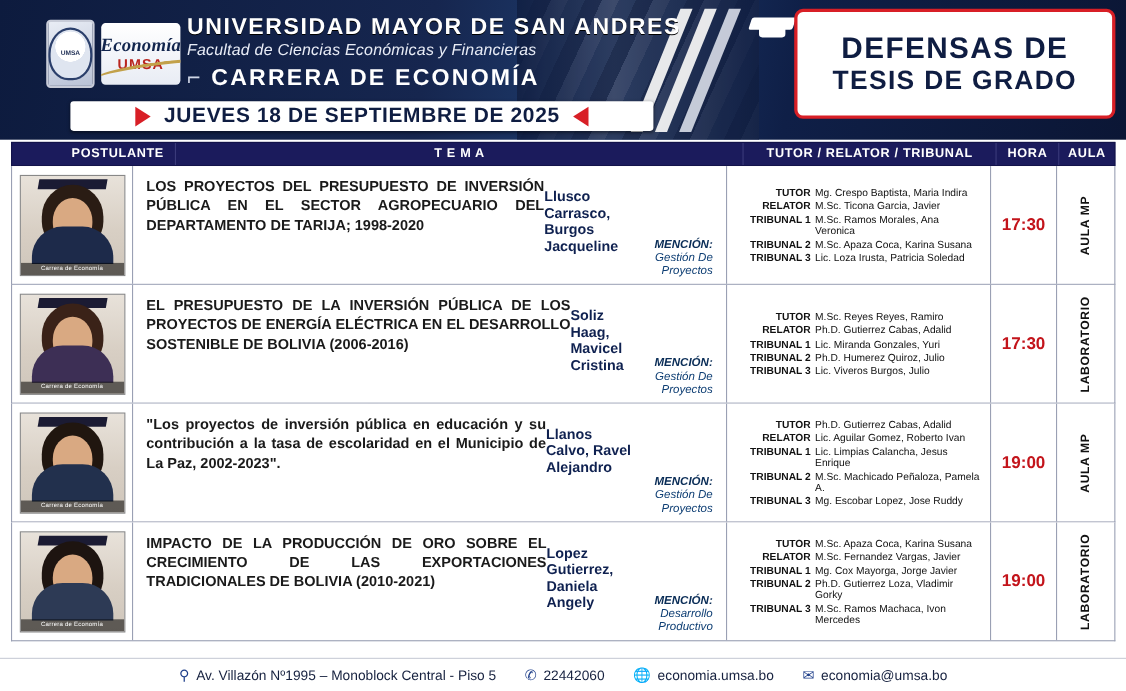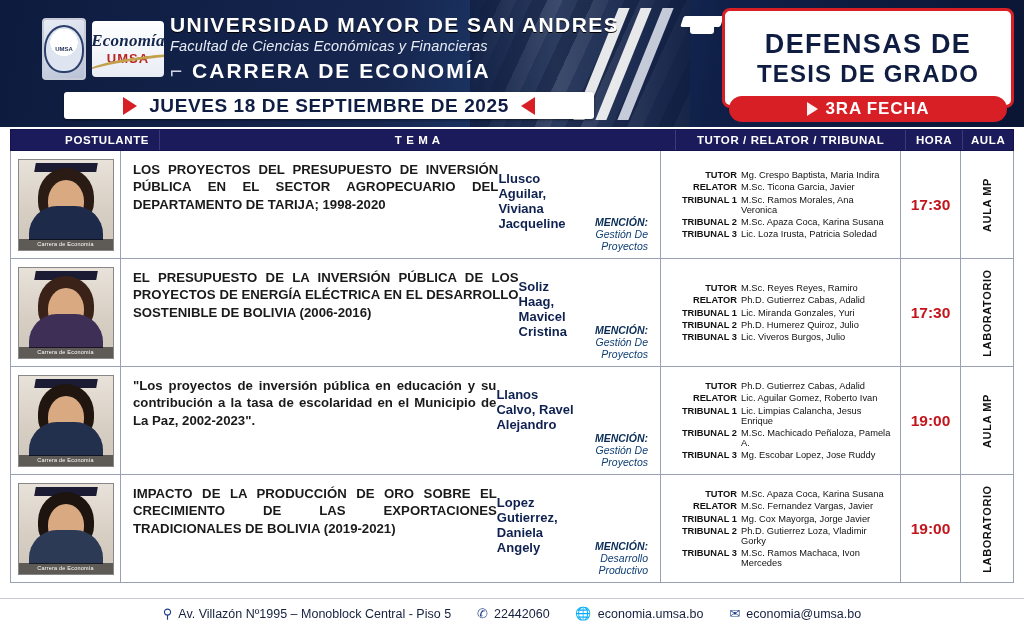--- a/index.html
+++ b/index.html
@@ -284,24 +284,20 @@
       <div class="board"></div>
         <div class="base"></div>
         <div class="tassel"></div>
     </div>
 
     <div class="right-panel">
       <div class="r1">DEFENSAS DE</div>
       <div class="r2">TESIS DE GRADO</div>
     </div>
 
-    <div class="fecha-bar">
-      <div class="fout"></div>
-      <div class="ftxt">3RA FECHA</div>
-    </div>
   </div>
 
   <div class="wm">Economía UMSA</div>
 
   <div class="tbl">
     <div class="thead">
       <div class="c-post">POSTULANTE</div>
       <div class="c-tema">T E M A</div>
       <div class="c-tut">TUTOR / RELATOR / TRIBUNAL</div>
       <div class="c-hora">HORA</div>
@@ -313,21 +309,21 @@
         <div class="photo p1">
           <div class="cap"></div>
             <div class="hair"></div>
             <div class="face"></div>
             <div class="body"></div>
           <div class="tag">Carrera de Economía</div>
         </div>
       </div>
       <div class="cell-tema">
         <div class="tema-title">LOS PROYECTOS DEL PRESUPUESTO DE INVERSIÓN PÚBLICA EN EL SECTOR AGROPECUARIO DEL DEPARTAMENTO DE TARIJA; 1998-2020</div>
-        <div class="tema-author">Llusco Aguilar, Viviana Jacqueline</div>
+        <div class="tema-author">Llusco Carrasco, Burgos Jacqueline</div>
         <div class="tema-mencion">
           <b>MENCIÓN:</b>
           <span>Gestión De Proyectos</span>
         </div>
       </div>
       <div class="cell-tut">
         <table class="tut-table">
           <tbody>
               <tr>
                 <td class="tut-role">TUTOR</td>
@@ -462,21 +458,21 @@
       <div class="cell-post">
         <div class="photo p4">
           <div class="cap"></div>
             <div class="hair"></div>
             <div class="face"></div>
             <div class="body"></div>
           <div class="tag">Carrera de Economía</div>
         </div>
       </div>
       <div class="cell-tema">
-        <div class="tema-title">IMPACTO DE LA PRODUCCIÓN DE ORO SOBRE EL CRECIMIENTO DE LAS EXPORTACIONES TRADICIONALES DE BOLIVIA (2019-2021)</div>
+        <div class="tema-title">IMPACTO DE LA PRODUCCIÓN DE ORO SOBRE EL CRECIMIENTO DE LAS EXPORTACIONES TRADICIONALES DE BOLIVIA (2010-2021)</div>
         <div class="tema-author">Lopez Gutierrez, Daniela Angely</div>
         <div class="tema-mencion">
           <b>MENCIÓN:</b>
           <span>Desarrollo Productivo</span>
         </div>
       </div>
       <div class="cell-tut">
         <table class="tut-table">
           <tbody>
               <tr>

